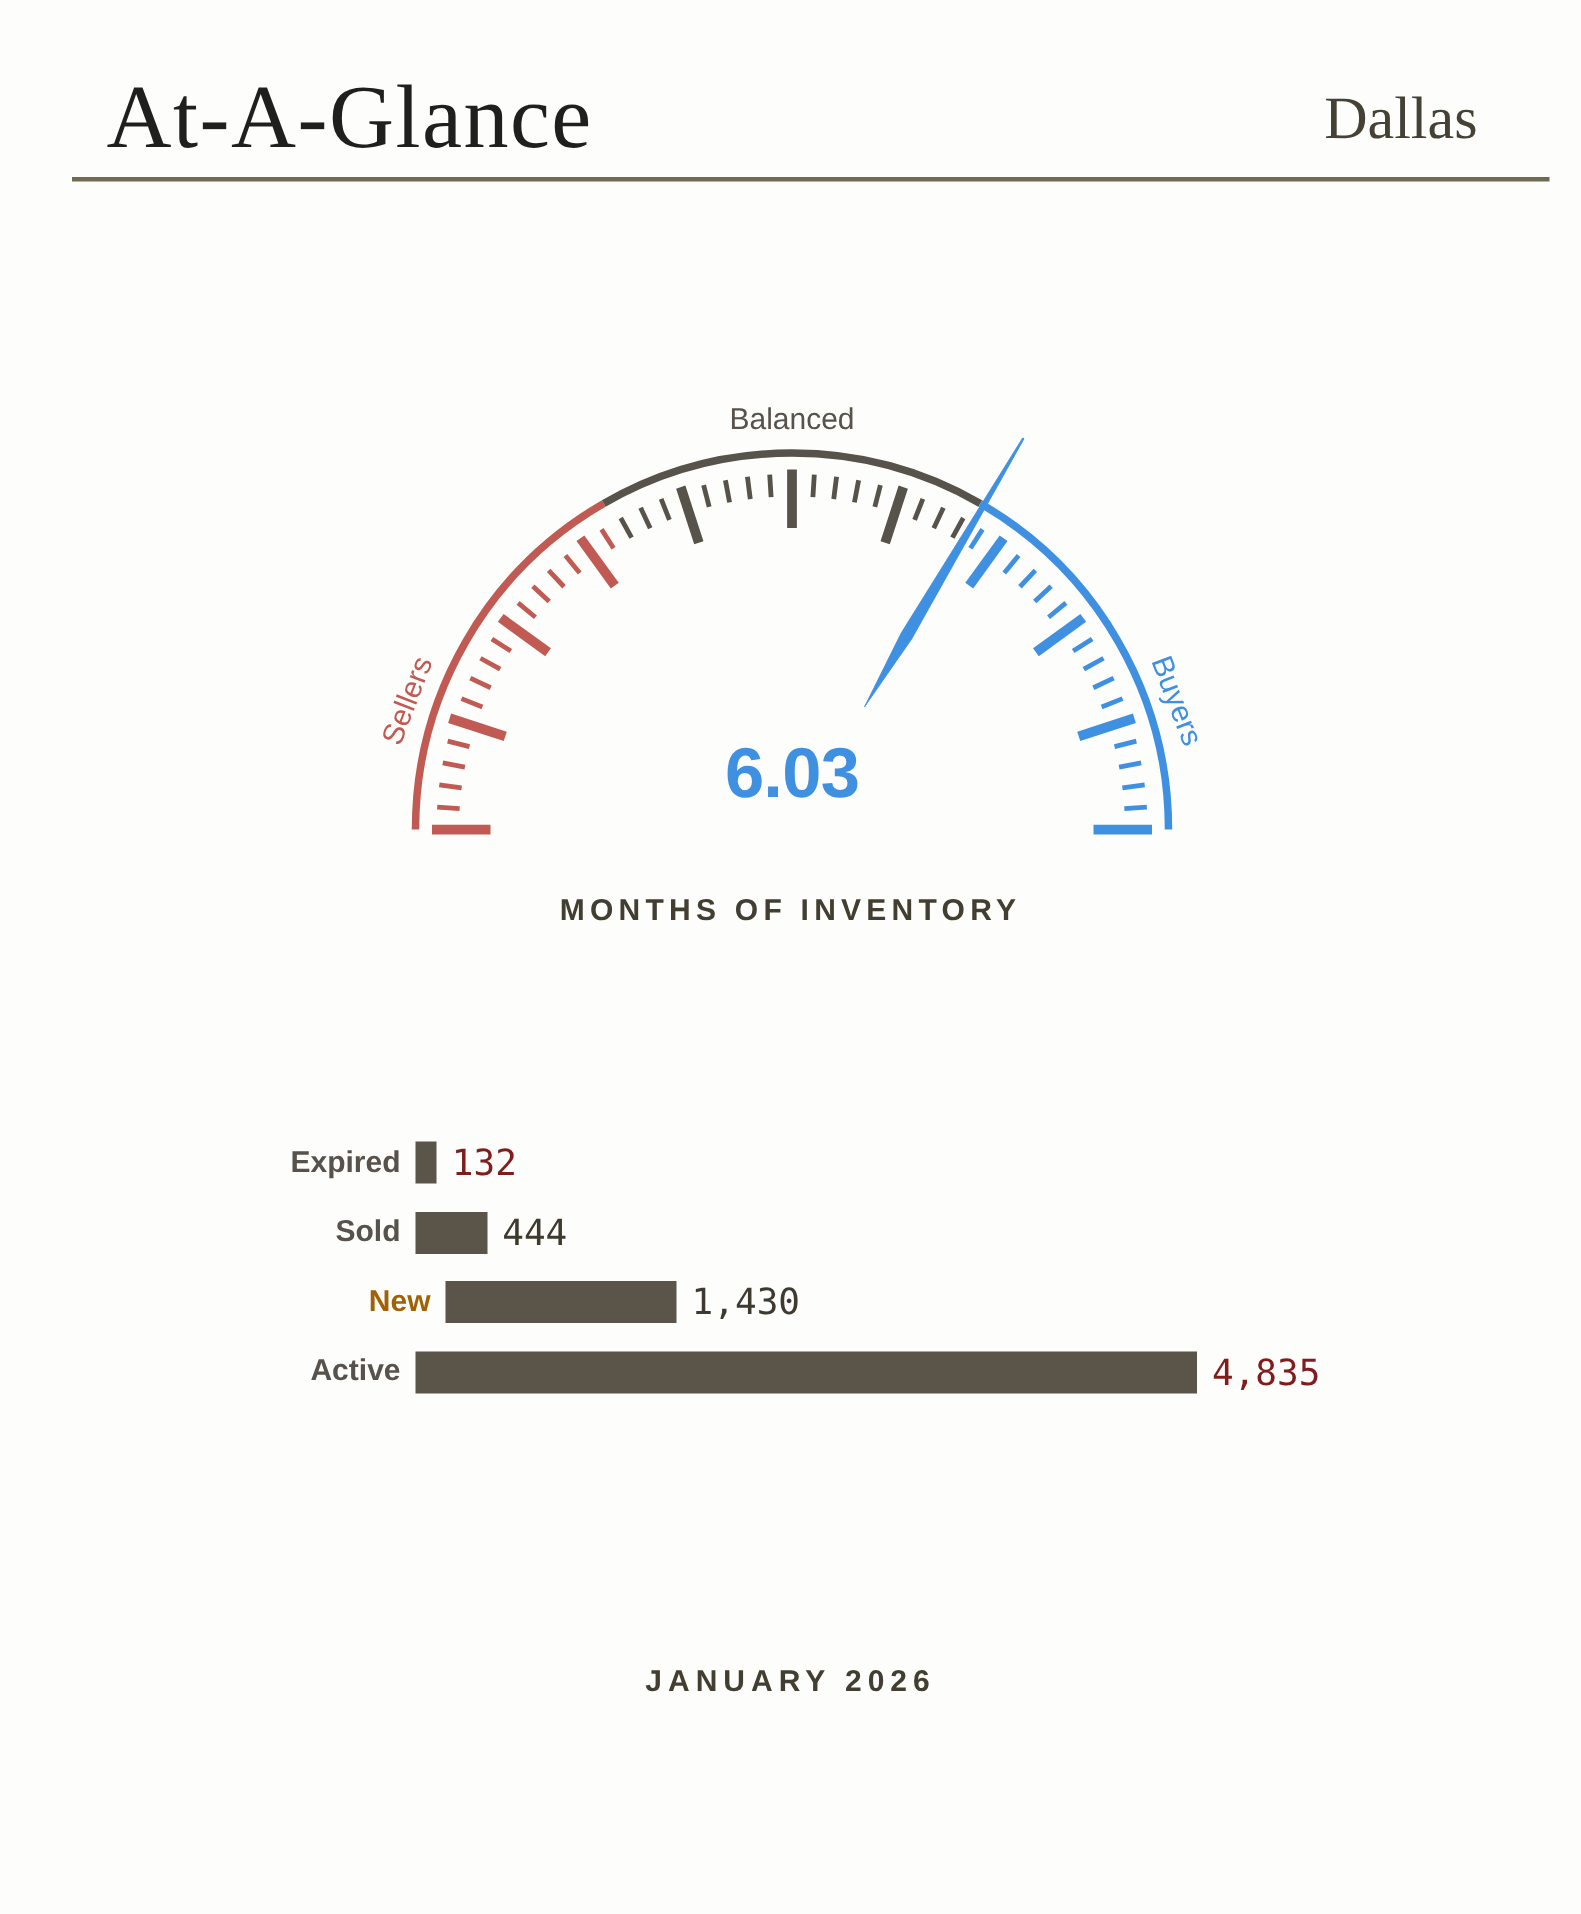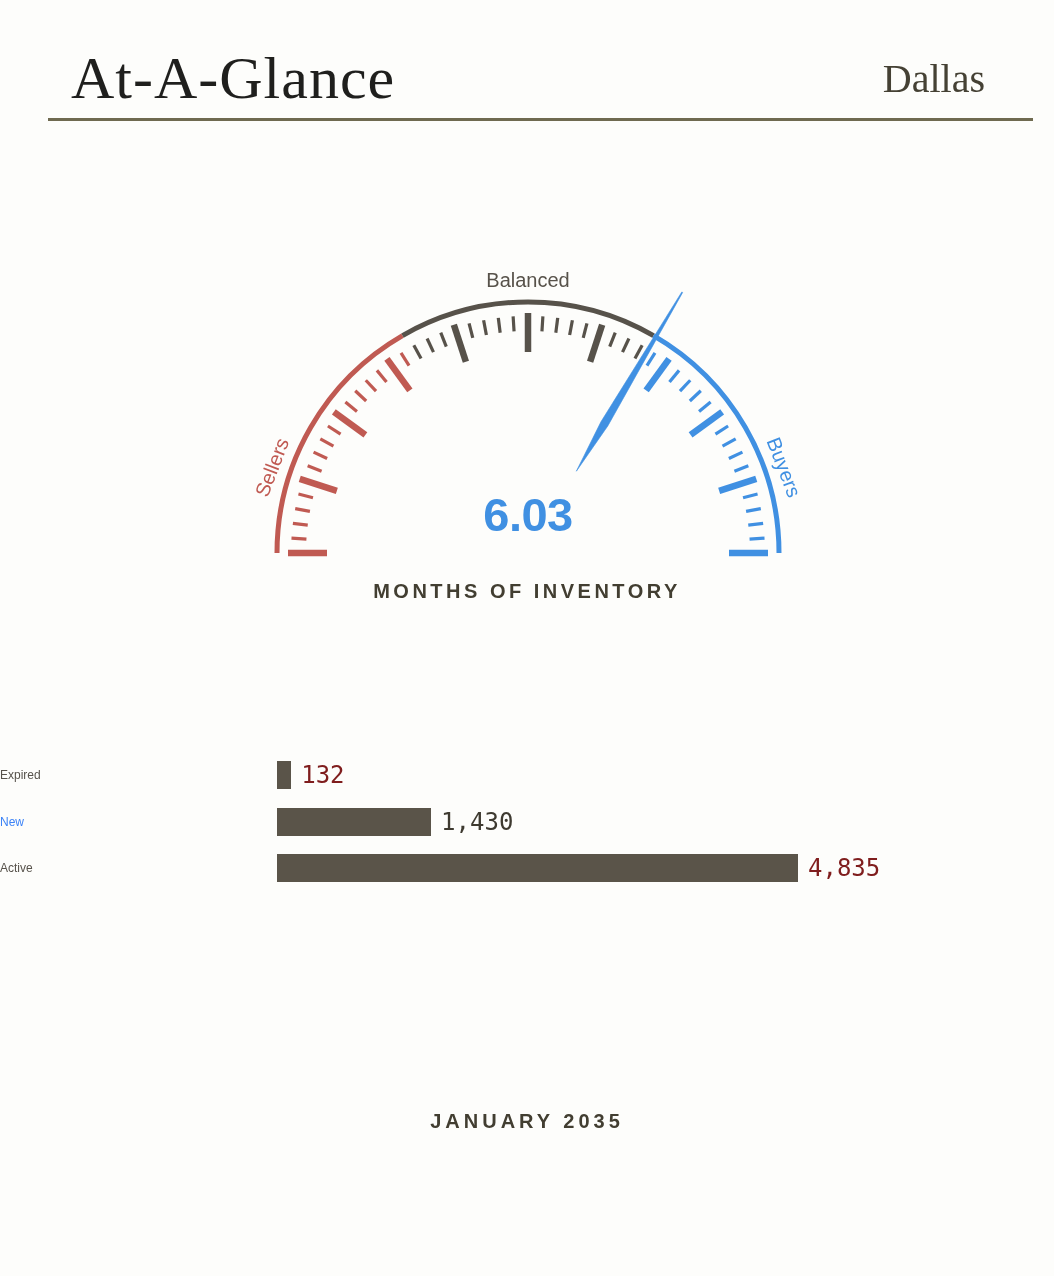--- a/index.html
+++ b/index.html
@@ -19,29 +19,29 @@
     position:absolute; right:69px; top:55px;
     font-family:"Liberation Serif", serif;
     font-size:40px; color:#454134;
   }
   .divider {
     position:absolute; left:48px; top:118px;
     width:985px; height:3px; background:#6f6a50;
   }
   .gauge-wrap { position:absolute; left:200px; top:253px; width:660px; height:312px; }
   .gauge-caption {
-    position:absolute; top:580px; left:0; width:1054px;
+    position:absolute; top:596px; left:0; width:1054px;
     text-align:center; font-size:20px; font-weight:700;
     letter-spacing:3.5px; color:#423e31;
   }
   .bars { position:absolute; left:0; top:761px; width:1054px; }
   .bar-row { display:flex; align-items:center; height:28px; margin-bottom:18.5px; }
   .bar-label {
-    width:267px; text-align:left;
-    font-size:12px; font-weight:400; color:#57524b;
+    width:267px; text-align:right;
+    font-size:20px; font-weight:700; color:#57524b;
     flex:0 0 267px;
   }
   .bar-rect { height:28px; margin-left:10px; flex:0 0 auto; }
   .bar-value {
     font-family:"DejaVu Sans Mono", monospace;
     font-size:24px; color:#3e3a30; margin-left:10px; white-space:nowrap;
   }
   .chart-caption {
     position:absolute; top:1110px; left:0; width:1054px;
     text-align:center; font-size:20px; font-weight:700;
@@ -122,24 +122,29 @@
   </div>
   <div class="gauge-caption">MONTHS OF INVENTORY</div>
 
   <div class="bars" id="bars">
       <div class="bar-row">
         <div class="bar-label" style="color: rgb(87, 82, 75);">Expired</div>
         <div class="bar-rect" style="width: 14.2238px; background: rgb(90, 84, 73);"></div>
         <div class="bar-value" style="color: #7f1d1d;">132</div>
       </div>
       <div class="bar-row">
-        <div class="bar-label" style="color: #3b82f6;">New</div>
+        <div class="bar-label" style="color: rgb(87, 82, 75);">Sold</div>
+        <div class="bar-rect" style="width: 47.8436px; background: rgb(90, 84, 73);"></div>
+        <div class="bar-value" style="color: rgb(62, 58, 48);">444</div>
+      </div>
+      <div class="bar-row">
+        <div class="bar-label" style="color: #a16207; padding-left: 20px;">New</div>
         <div class="bar-rect" style="width: 154.091px; background: rgb(90, 84, 73);"></div>
         <div class="bar-value" style="color: rgb(62, 58, 48);">1,430</div>
       </div>
       <div class="bar-row">
         <div class="bar-label" style="color: rgb(87, 82, 75);">Active</div>
         <div class="bar-rect" style="width: 521px; background: rgb(90, 84, 73);"></div>
         <div class="bar-value" style="color: #7f1d1d;">4,835</div>
       </div>
     </div>
-  <div class="chart-caption">JANUARY 2035</div>
+  <div class="chart-caption">JANUARY 2026</div>
 </div>
 
 </body></html>

